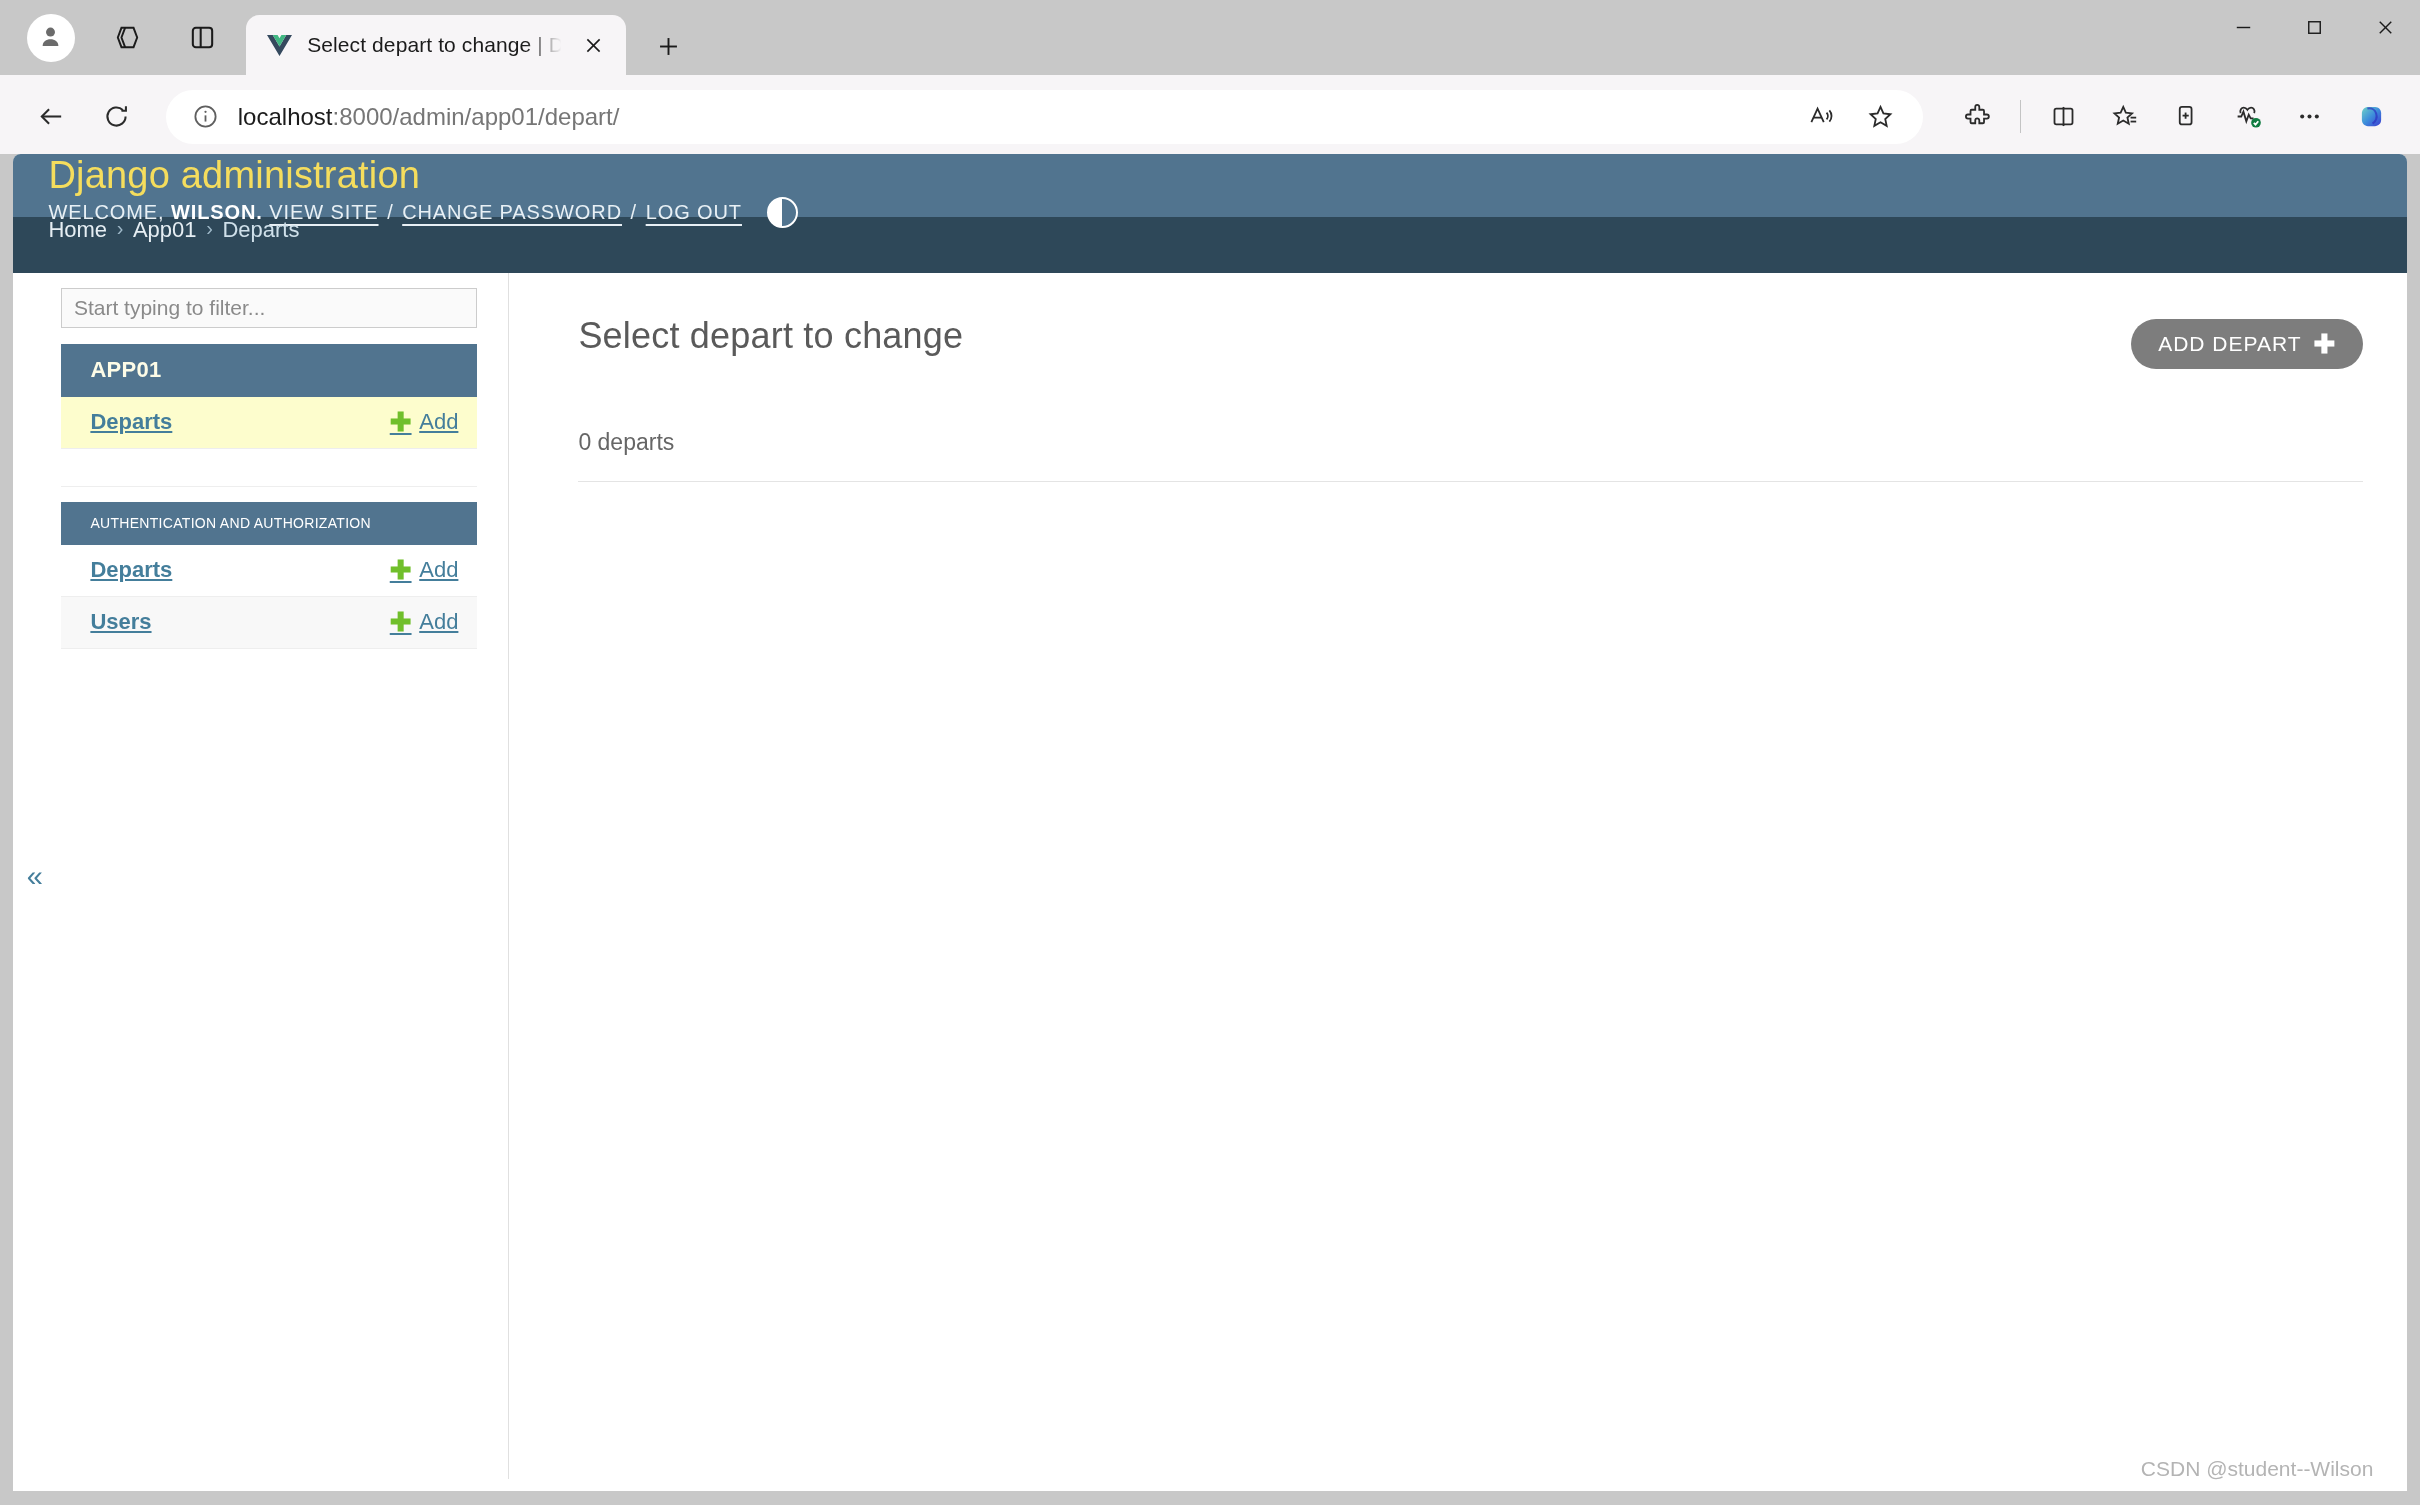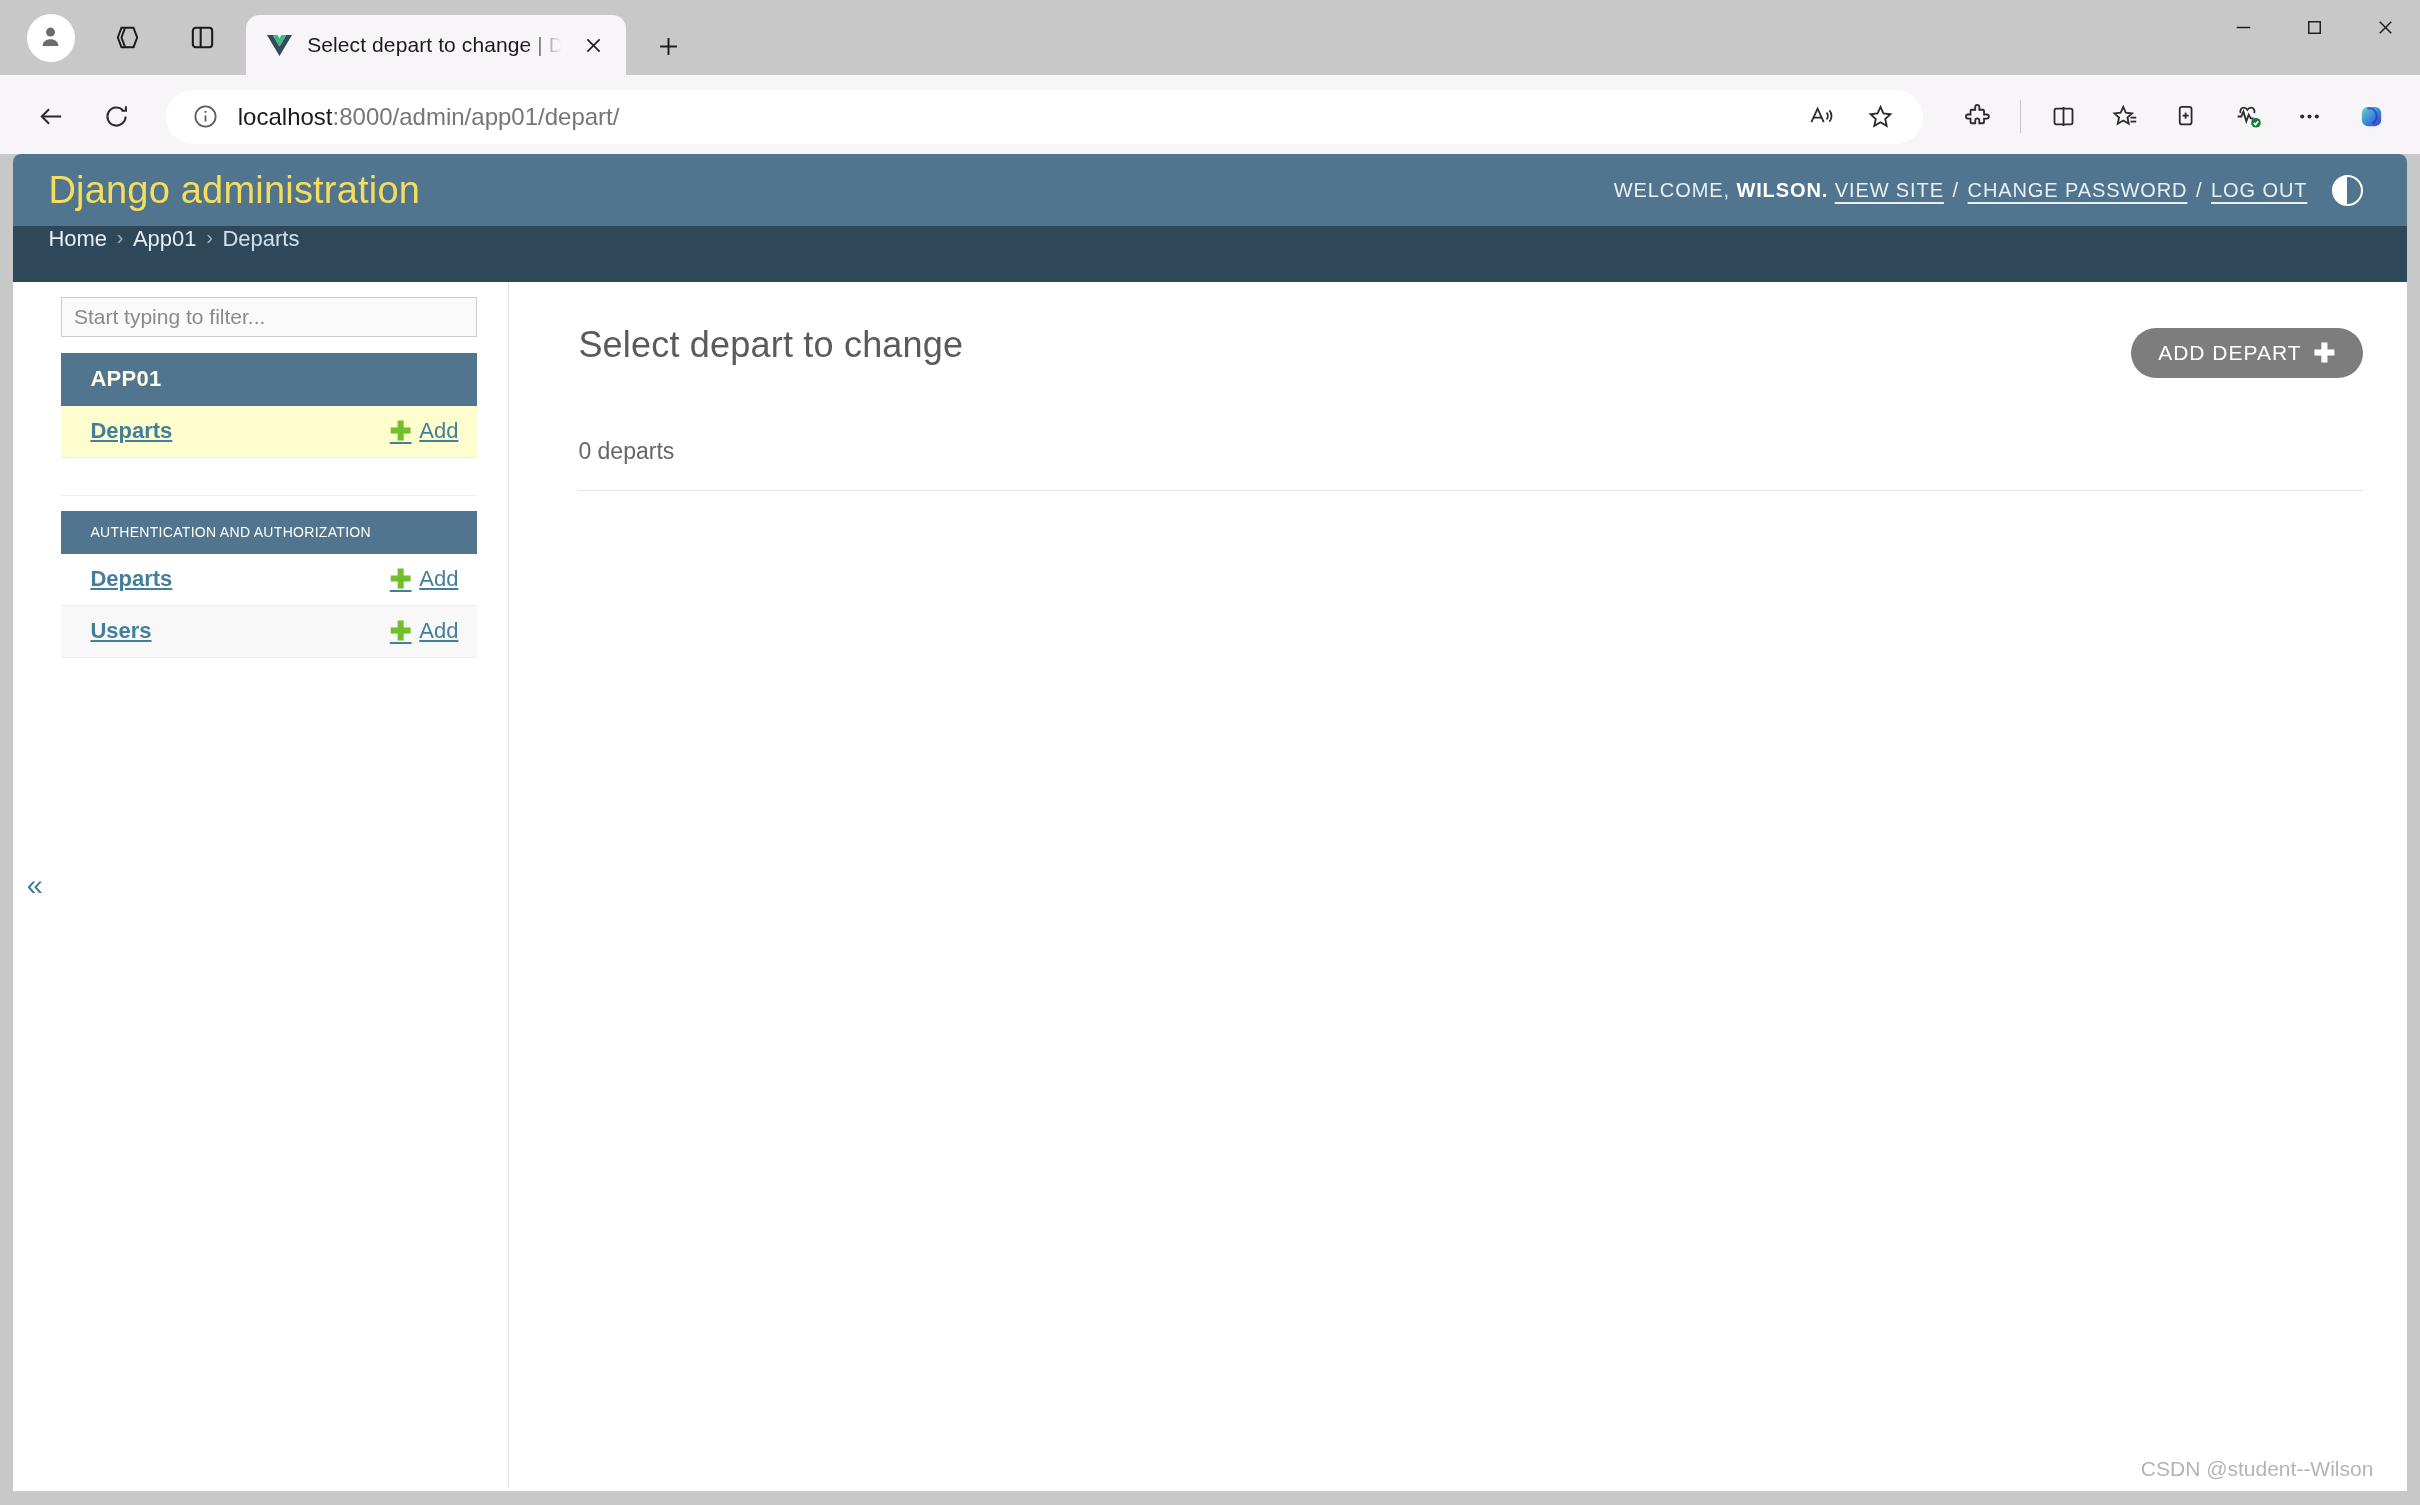--- a/index.html
+++ b/index.html
@@ -65,22 +65,22 @@
   
   .viewport {
     position: absolute; left: 13.4px; top: 154px;
     width: 2394px; height: 1337px;
     background: #fff; overflow: hidden;
     border-radius: 7.7px 7.7px 0 0;
   }
 
   
   .dj-header {
-    height: 72px; background: #51748f; display: flex; align-items: center;
-    justify-content: space-between; padding: 0 44px 0 35px;
+    height: 63px; background: #51748f; display: flex; 
+    justify-content: space-between; padding: 0 44px 0 35px; flex-direction: column;
   }
   .dj-brand { font-size: 38px; color: #f5dd5d; font-weight: 300; letter-spacing: 0.2px; }
   .dj-usertools { display: flex; align-items: center; gap: 0; font-size: 20px; color: #e8f0f5; letter-spacing: 0.9px; }
   .dj-usertools .uname { font-weight: 700; color: #fff; }
   .dj-usertools a { color: #e8f0f5; text-decoration: underline; text-underline-offset: 4.8px; }
   .dj-usertools .sep { padding: 0 8.6px; text-decoration: none; }
   .theme-toggle {
     width: 31px; height: 31px; border-radius: 50%; margin-left: 25px;
     background: linear-gradient(90deg, #fff 50%, #51748f 50%);
     border: 2.9px solid #fff; box-sizing: border-box;

